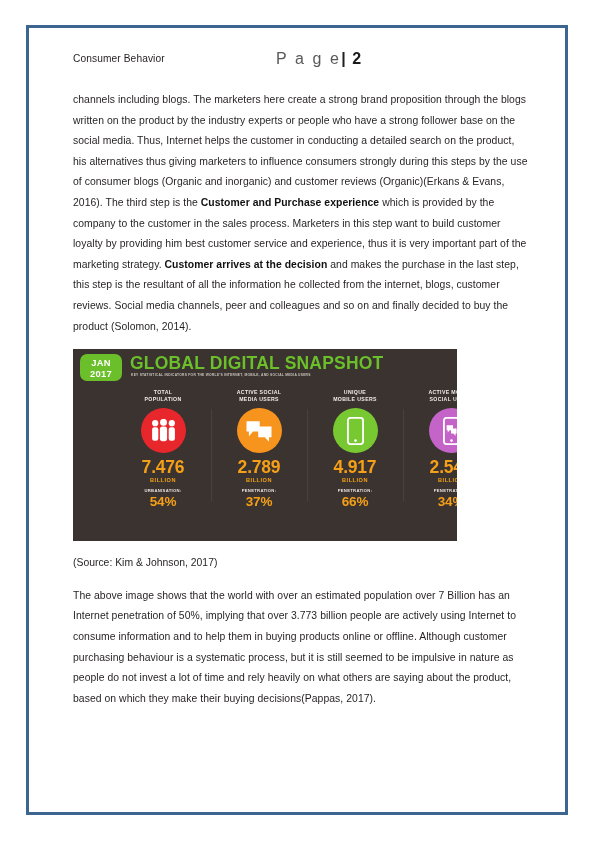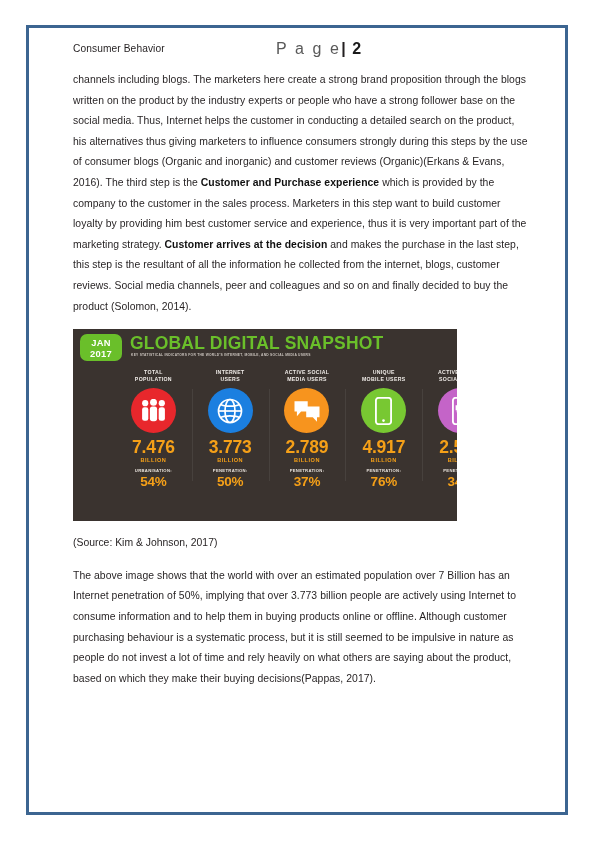--- a/index.html
+++ b/index.html
@@ -32,21 +32,21 @@
     top: 1px;
     right: 1px;
     bottom: 1px;
     border: 1px solid #ffffff;
     box-sizing: border-box;
   }
 
   .page-content {
     position: absolute;
     left: 0;
-    top: 0;
+    top: 10px;
     width: 542px;
     height: 790px;
     box-sizing: border-box;
     padding: 0;
   }
 
   
   .doc-header {
     position: absolute;
     left: 44px;
@@ -81,21 +81,21 @@
   }
 
   
   .body-col {
     position: absolute;
     left: 44px;
     top: 42px;
     width: 456px;
   }
   p.para {
-    margin: 0 0 12px 0;
+    margin: 10px 0 12px 0;
     font-size: 10.4px;
     line-height: 20.6px;
     color: #231f20;
     text-align: left;
     letter-spacing: 0.005em;
   }
   p.para b { font-weight: bold; color:#111; }
   p.caption {
     margin: 0 0 12px 0;
     font-size: 10.4px;
@@ -284,39 +284,20 @@
                   <rect x="18.7" y="8.2" width="6.2" height="13.5" rx="2.3"></rect>
                 </g>
               </svg>
             </div>
             <div class="ig-value">7.476</div>
             <div class="ig-unit">BILLION</div>
             <div class="ig-sublabel">URBANISATION:</div>
             <div class="ig-pct">54%</div>
           </div>
 
-          <div class="ig-col">
-            <div class="ig-label">INTERNET
-USERS</div>
-            <div class="ig-circle" style="background:#1b7fe0;">
-              <svg width="28" height="28" viewBox="0 0 28 28" aria-hidden="true">
-                <g fill="none" stroke="#ffffff" stroke-width="1.7">
-                  <circle cx="14" cy="14" r="11.5"></circle>
-                  <ellipse cx="14" cy="14" rx="5" ry="11.5"></ellipse>
-                  <line x1="2.5" y1="14" x2="25.5" y2="14"></line>
-                  <path d="M4.7 7.4 C8.4 9.6 19.6 9.6 23.3 7.4"></path>
-                  <path d="M4.7 20.6 C8.4 18.4 19.6 18.4 23.3 20.6"></path>
-                </g>
-              </svg>
-            </div>
-            <div class="ig-value">3.773</div>
-            <div class="ig-unit">BILLION</div>
-            <div class="ig-sublabel">PENETRATION:</div>
-            <div class="ig-pct">50%</div>
-          </div>
 
           <div class="ig-col">
             <div class="ig-label">ACTIVE SOCIAL
 MEDIA USERS</div>
             <div class="ig-circle" style="background:#f7941e;">
               <svg width="28" height="24" viewBox="0 0 28 24" aria-hidden="true">
                 <g fill="#ffffff">
                   <path d="M1.5 2.2 h13.2 v10.4 h-6.6 l-4.2 4.6 v-4.6 h-2.4 z"></path>
                   <path d="M13.2 7.6 h13.3 v10.6 h-2.5 v4.6 l-4.2 -4.6 h-6.6 z"></path>
                 </g>
@@ -333,21 +314,21 @@
 MOBILE USERS</div>
             <div class="ig-circle" style="background:#78c832;">
               <svg width="17" height="28" viewBox="0 0 17 28" aria-hidden="true">
                 <rect x="0.9" y="0.9" width="15.2" height="26.2" rx="2.6" fill="none" stroke="#ffffff" stroke-width="1.9"></rect>
                 <circle cx="8.5" cy="23.6" r="1.3" fill="#ffffff"></circle>
               </svg>
             </div>
             <div class="ig-value">4.917</div>
             <div class="ig-unit">BILLION</div>
             <div class="ig-sublabel">PENETRATION:</div>
-            <div class="ig-pct">76%</div>
+            <div class="ig-pct">66%</div>
           </div>
 
           <div class="ig-col">
             <div class="ig-label">ACTIVE MOBILE
 SOCIAL USERS</div>
             <div class="ig-circle" style="background:#c464c8;">
               <svg width="17" height="28" viewBox="0 0 17 28" aria-hidden="true">
                 <rect x="0.9" y="0.9" width="15.2" height="26.2" rx="2.6" fill="none" stroke="#ffffff" stroke-width="1.9"></rect>
                 <path d="M3.6 8.2 h6.4 v5.1 h-3.2 l-2.1 2.3 v-2.3 h-1.1 z" fill="#ffffff"></path>
                 <path d="M8.0 11.4 h5.6 v5.2 h-1.1 v2.3 l-2.1 -2.3 h-2.4 z" fill="#ffffff"></path>

